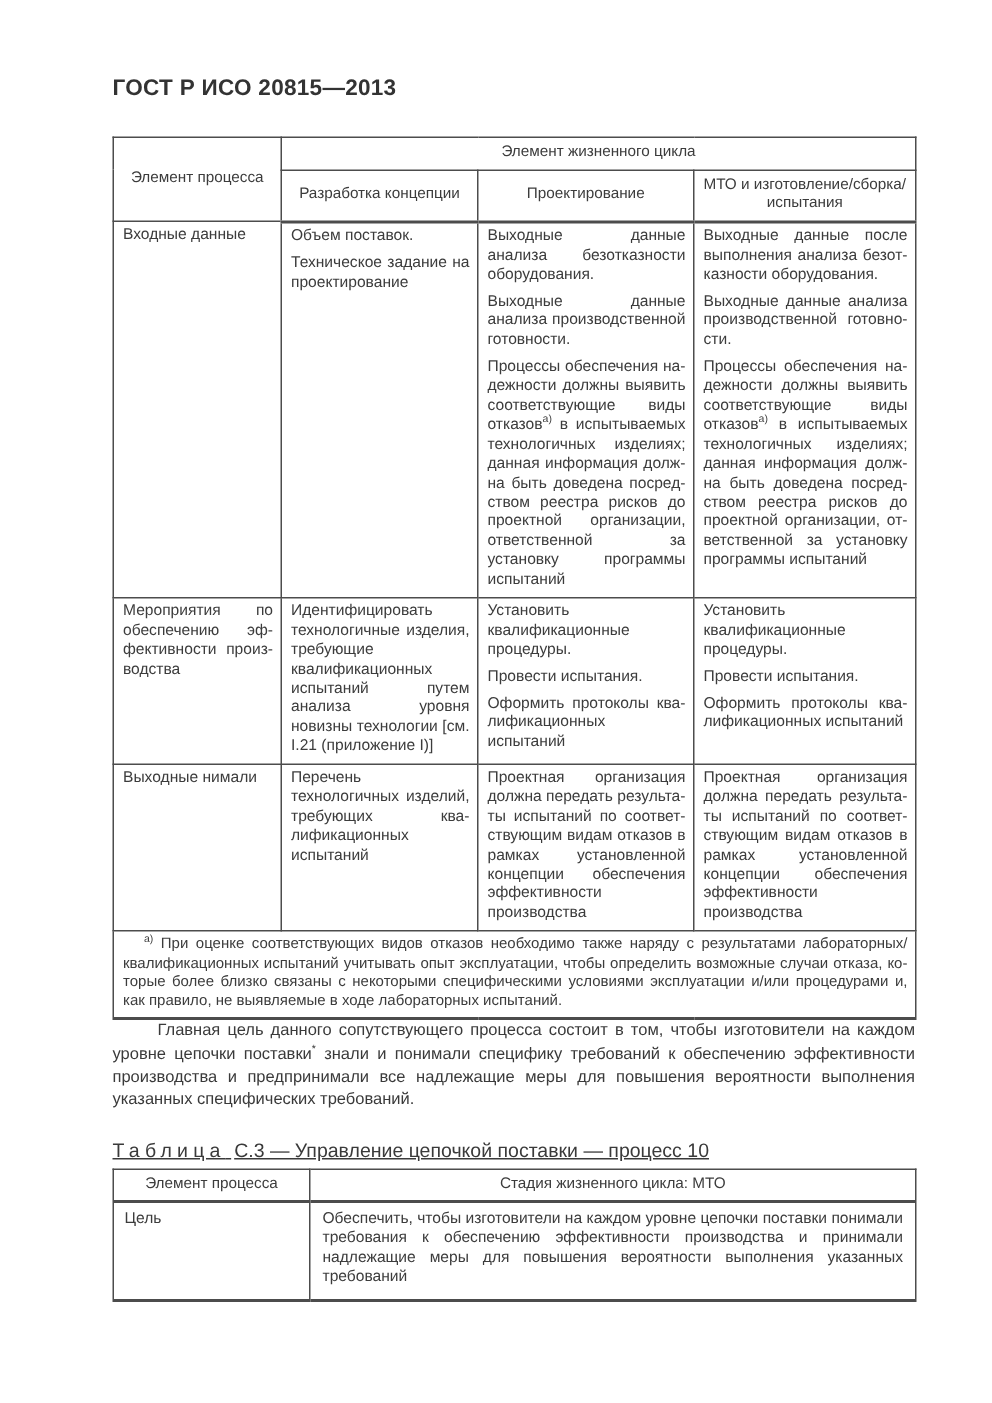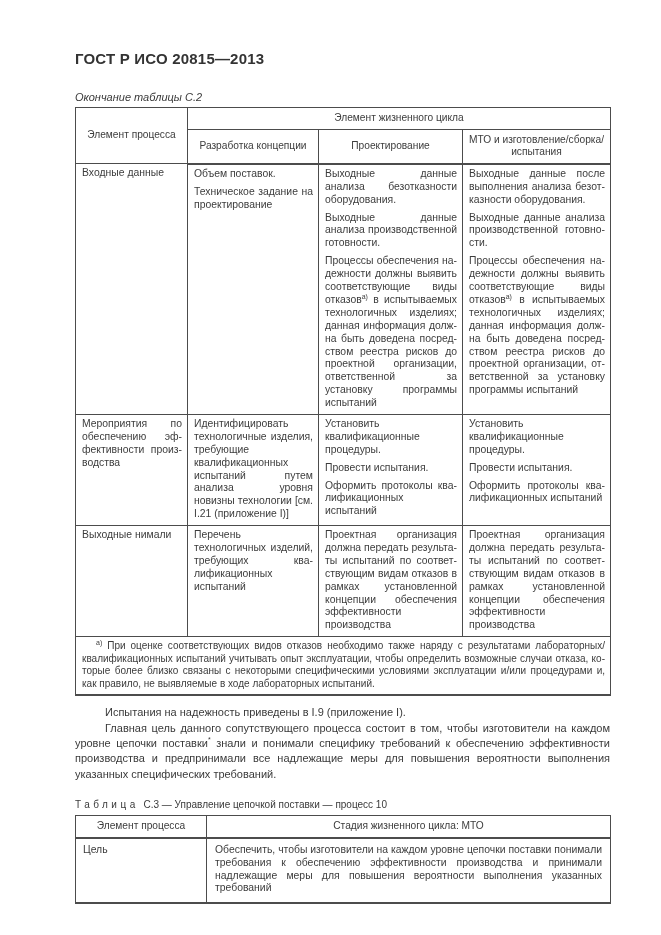--- a/index.html
+++ b/index.html
@@ -50,35 +50,34 @@
 
   .body-text { font-size: 11px; line-height: 1.4; text-align: justify; }
   .note-line { margin-top: 9px; text-indent: 30px; text-align: left; }
   .section-heading {
     font-size: 11.2px; font-weight: bold; margin: 11px 0 9px 0;
     text-indent: 30px; color: #333;
   }
   .paragraph { text-indent: 30px; margin: 0; }
   .paragraph-2 { text-indent: 30px; margin: 0; text-align: left; }
 
-  .table-caption { margin: 17px 0 5px 0; font-size: 10px; }
+  .table-caption { margin: 17px 0 5px 0; font-size: 13px; text-decoration: underline; }
   .table-caption .spaced-word { letter-spacing: 3.5px; }
   .table-caption .caption-rest { margin-left: 2px; }
 
   table.gost td.goal-cell { padding: 5px 7px 7px 7px; }
   table.gost td.goal-value { text-align: justify; padding: 5px 8px 7px 8px; }
 </style>
 </head>
 <body>
 
 <div class="page">
 
   <div class="doc-header">ГОСТ Р ИСО 20815—2013</div>
 
-  <div class="table-continuation-caption">Окончание таблицы С.2</div>
 
   <table class="gost">
     <colgroup>
       <col style="width:112px">
         <col style="width:131px">
         <col style="width:144px">
         <col style="width:148px">
     </colgroup>
     <thead>
       <tr>
@@ -136,21 +135,20 @@
         <td>
             <p>Проектная организация должна передать результа­ты испытаний по соответ­ствующим видам отказов в рамках установленной концепции обеспечения эф­фективности производства</p>
           </td>
       </tr>
       <tr>
         <td colspan="4" class="table-footnote"><sup>а)</sup> При оценке соответствующих видов отказов необходимо также наряду с результатами лабораторных/квалификационных испытаний учитывать опыт эксплуатации, чтобы определить возможные случаи отказа, ко­торые более близко связаны с некоторыми специфическими условиями эксплуатации и/или процедурами и, как правило, не выявляемые в ходе лабораторных испытаний.</td>
       </tr>
     </tbody>
   </table>
 
-  <div class="body-text note-line">Испытания на надежность приведены в I.9 (приложение I).</div>
 
 
   <p class="body-text paragraph">Главная цель данного сопутствующего процесса состоит в том, чтобы изготовители на каждом уровне це­почки поставки<sup>*</sup> знали и понимали специфику требований к обеспечению эффективности производства и предпри­нимали все надлежащие меры для повышения вероятности выполнения указанных специфических требований.</p>
 
   <div class="table-caption">
     <span class="spaced-word">Таблица</span>
     <span class="caption-rest">С.3 — Управление цепочкой поставки — процесс 10</span>
   </div>
 
   <table class="gost">

